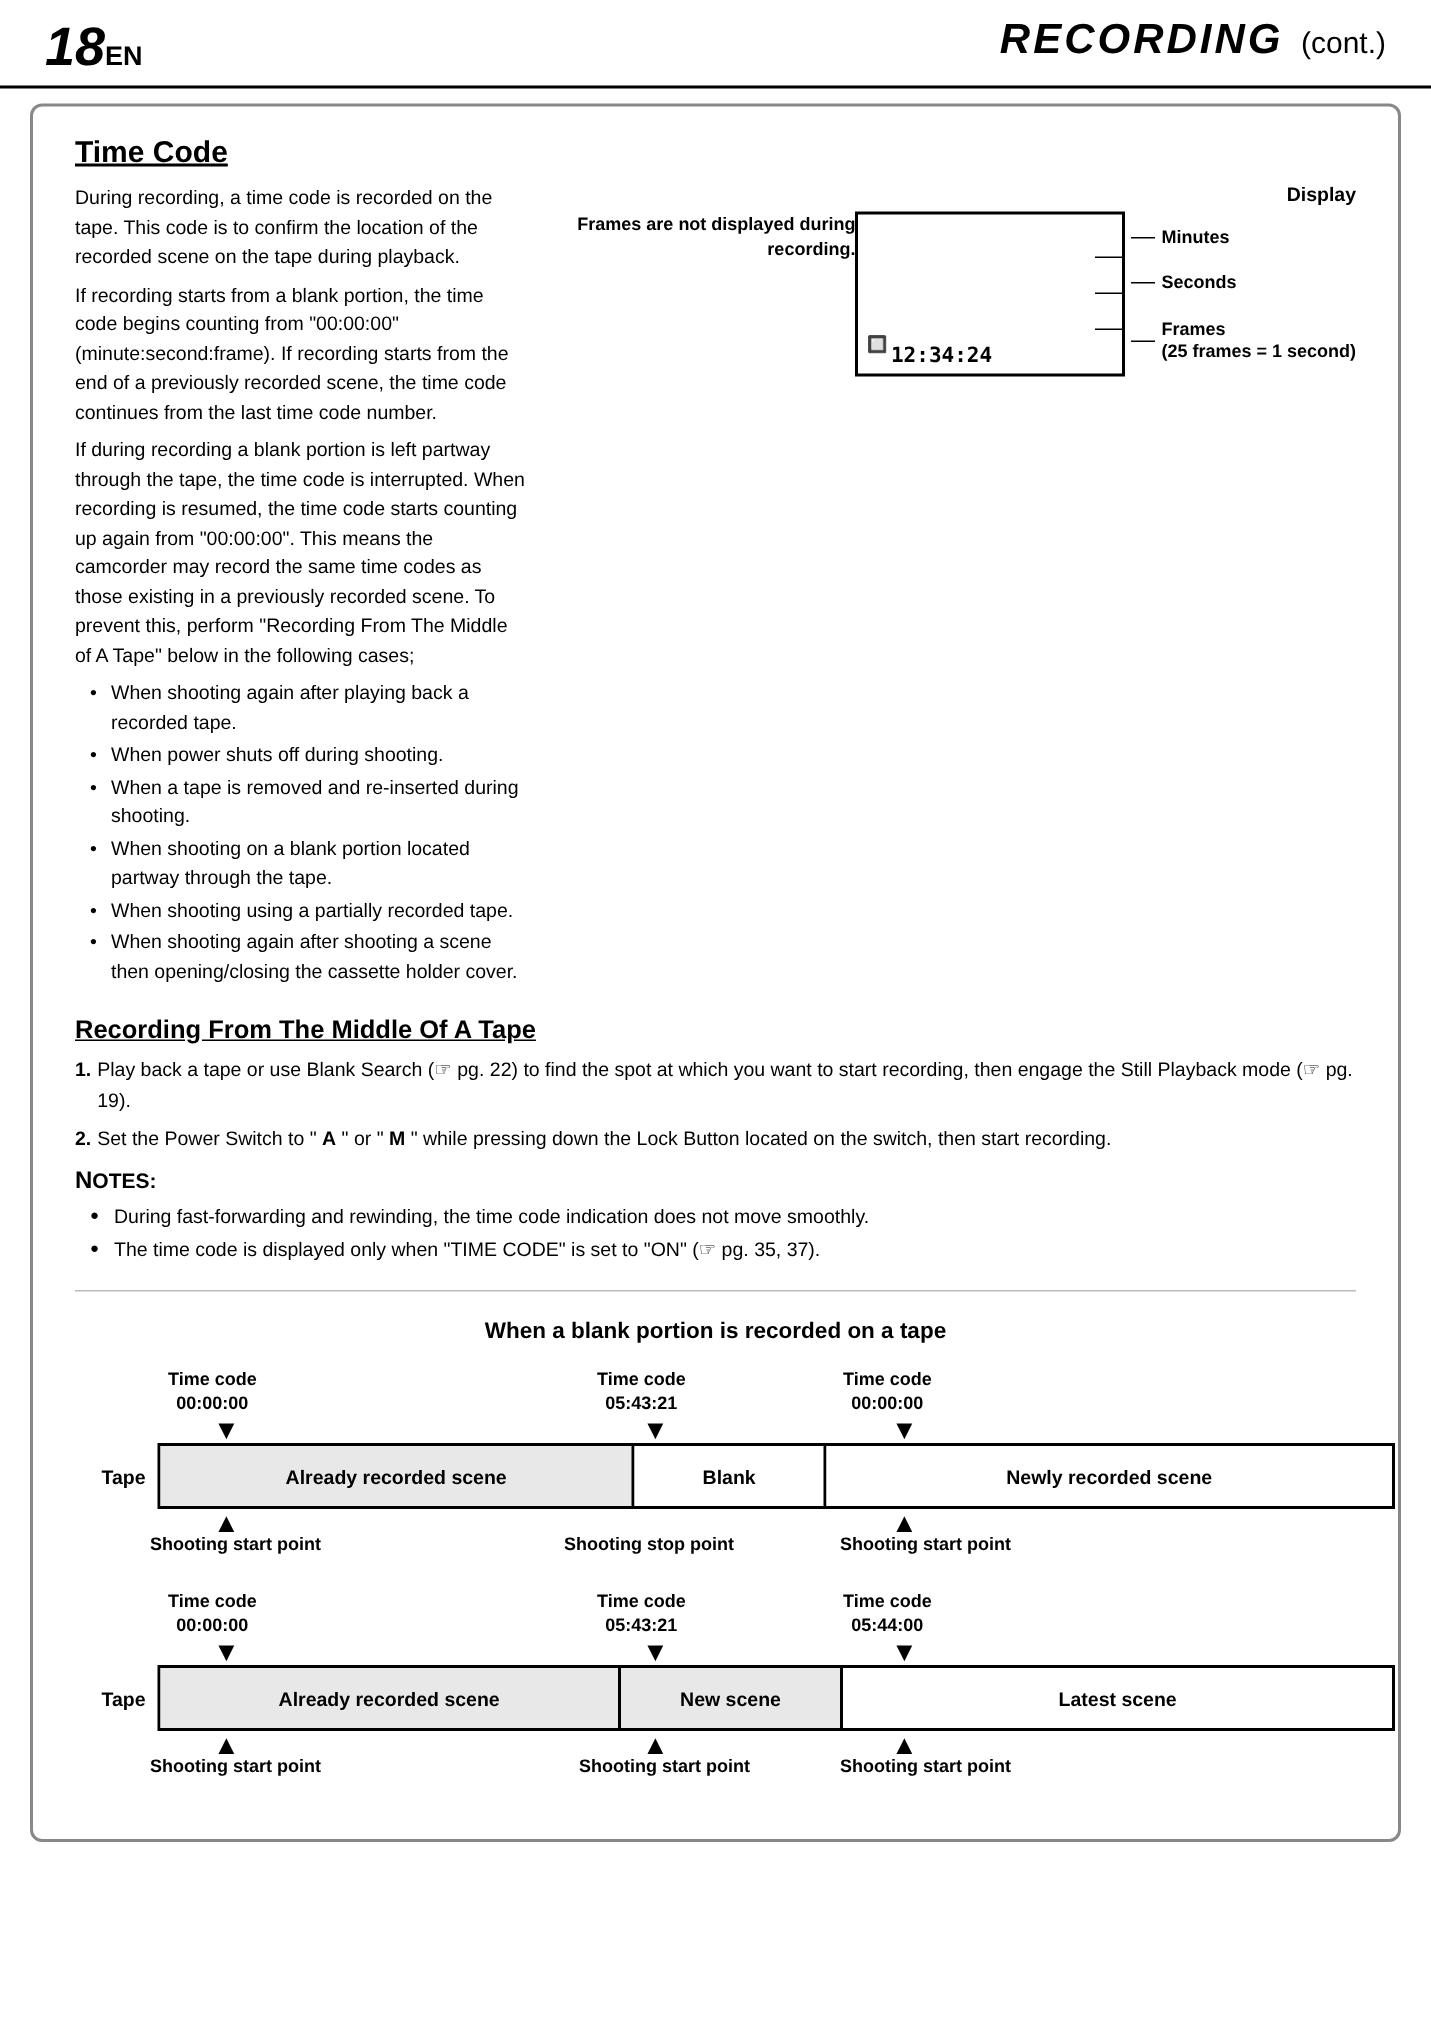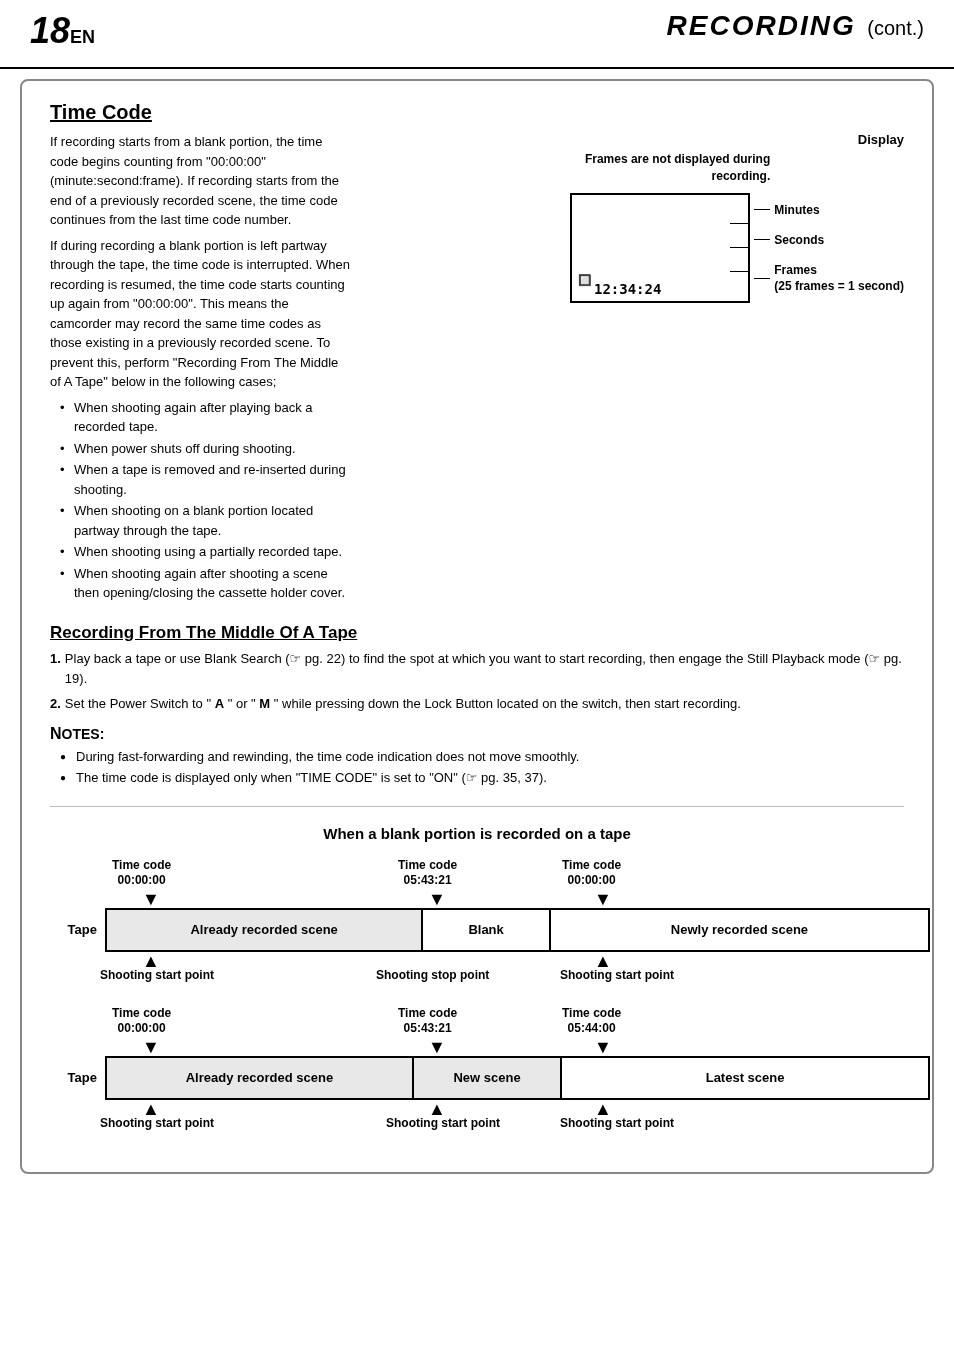--- a/index.html
+++ b/index.html
@@ -15,21 +15,21 @@
       width: 954px;
       min-height: 1355px;
       padding: 0;
       background: #fff;
     }
     
     .header {
       display: flex;
       justify-content: space-between;
       align-items: flex-start;
-      padding: 10px 30px 15px 30px;
+      padding: 10px 30px 5px 30px;
       border-bottom: 2px solid #000;
       margin-bottom: 0;
     }
     .header-page-num {
       font-size: 36px;
       font-weight: bold;
       font-style: italic;
     }
     .header-page-num span {
       font-size: 18px;
@@ -287,35 +287,36 @@
     </div>
   </div>
 
   <div class="main-box">
 
     <div>
       <div class="section-title">Time Code</div>
 
       <div class="two-col">
         <div class="col-left">
+          <p class="body-text">During recording, a time code is recorded on the tape. This code is to confirm the location of the recorded scene on the tape during playback.</p>
           <p class="body-text">If recording starts from a blank portion, the time code begins counting from "00:00:00" (minute:second:frame). If recording starts from the end of a previously recorded scene, the time code continues from the last time code number.</p>
           <p class="body-text">If during recording a blank portion is left partway through the tape, the time code is interrupted. When recording is resumed, the time code starts counting up again from "00:00:00". This means the camcorder may record the same time codes as those existing in a previously recorded scene. To prevent this, perform "Recording From The Middle of A Tape" below in the following cases;</p>
           <ul class="bullet-list">
             <li>When shooting again after playing back a recorded tape.</li>
             <li>When power shuts off during shooting.</li>
             <li>When a tape is removed and re-inserted during shooting.</li>
             <li>When shooting on a blank portion located partway through the tape.</li>
             <li>When shooting using a partially recorded tape.</li>
             <li>When shooting again after shooting a scene then opening/closing the cassette holder cover.</li>
           </ul>
         </div>
         <div class="col-right">
           <div class="display-label">Display</div>
           <div style="display:flex;align-items:flex-start;gap:6px;">
-            <div style="display:flex;flex-direction:column;align-items:flex-start;">
+            <div style="display:flex;align-items:flex-start;">
               <div class="frames-note" style="font-size:12px;font-weight:bold;margin-bottom:8px;line-height:1.4;text-align:right;max-width:200px;">Frames are not displayed during recording.</div>
               <div style="display:flex;align-items:flex-start;">
                 <div class="display-screen">
                   <div class="display-timecode">
                     <span style="font-size:11px;">🔲</span>
                     <span style="font-family:monospace;font-size:14px;font-weight:bold;margin-top:16px;">12:34:24</span>
                   </div>
 
                   <div style="position:absolute;right:-2px;top:28px;width:20px;height:1px;background:#000;"></div>
                   <div style="position:absolute;right:-2px;top:52px;width:20px;height:1px;background:#000;"></div>

